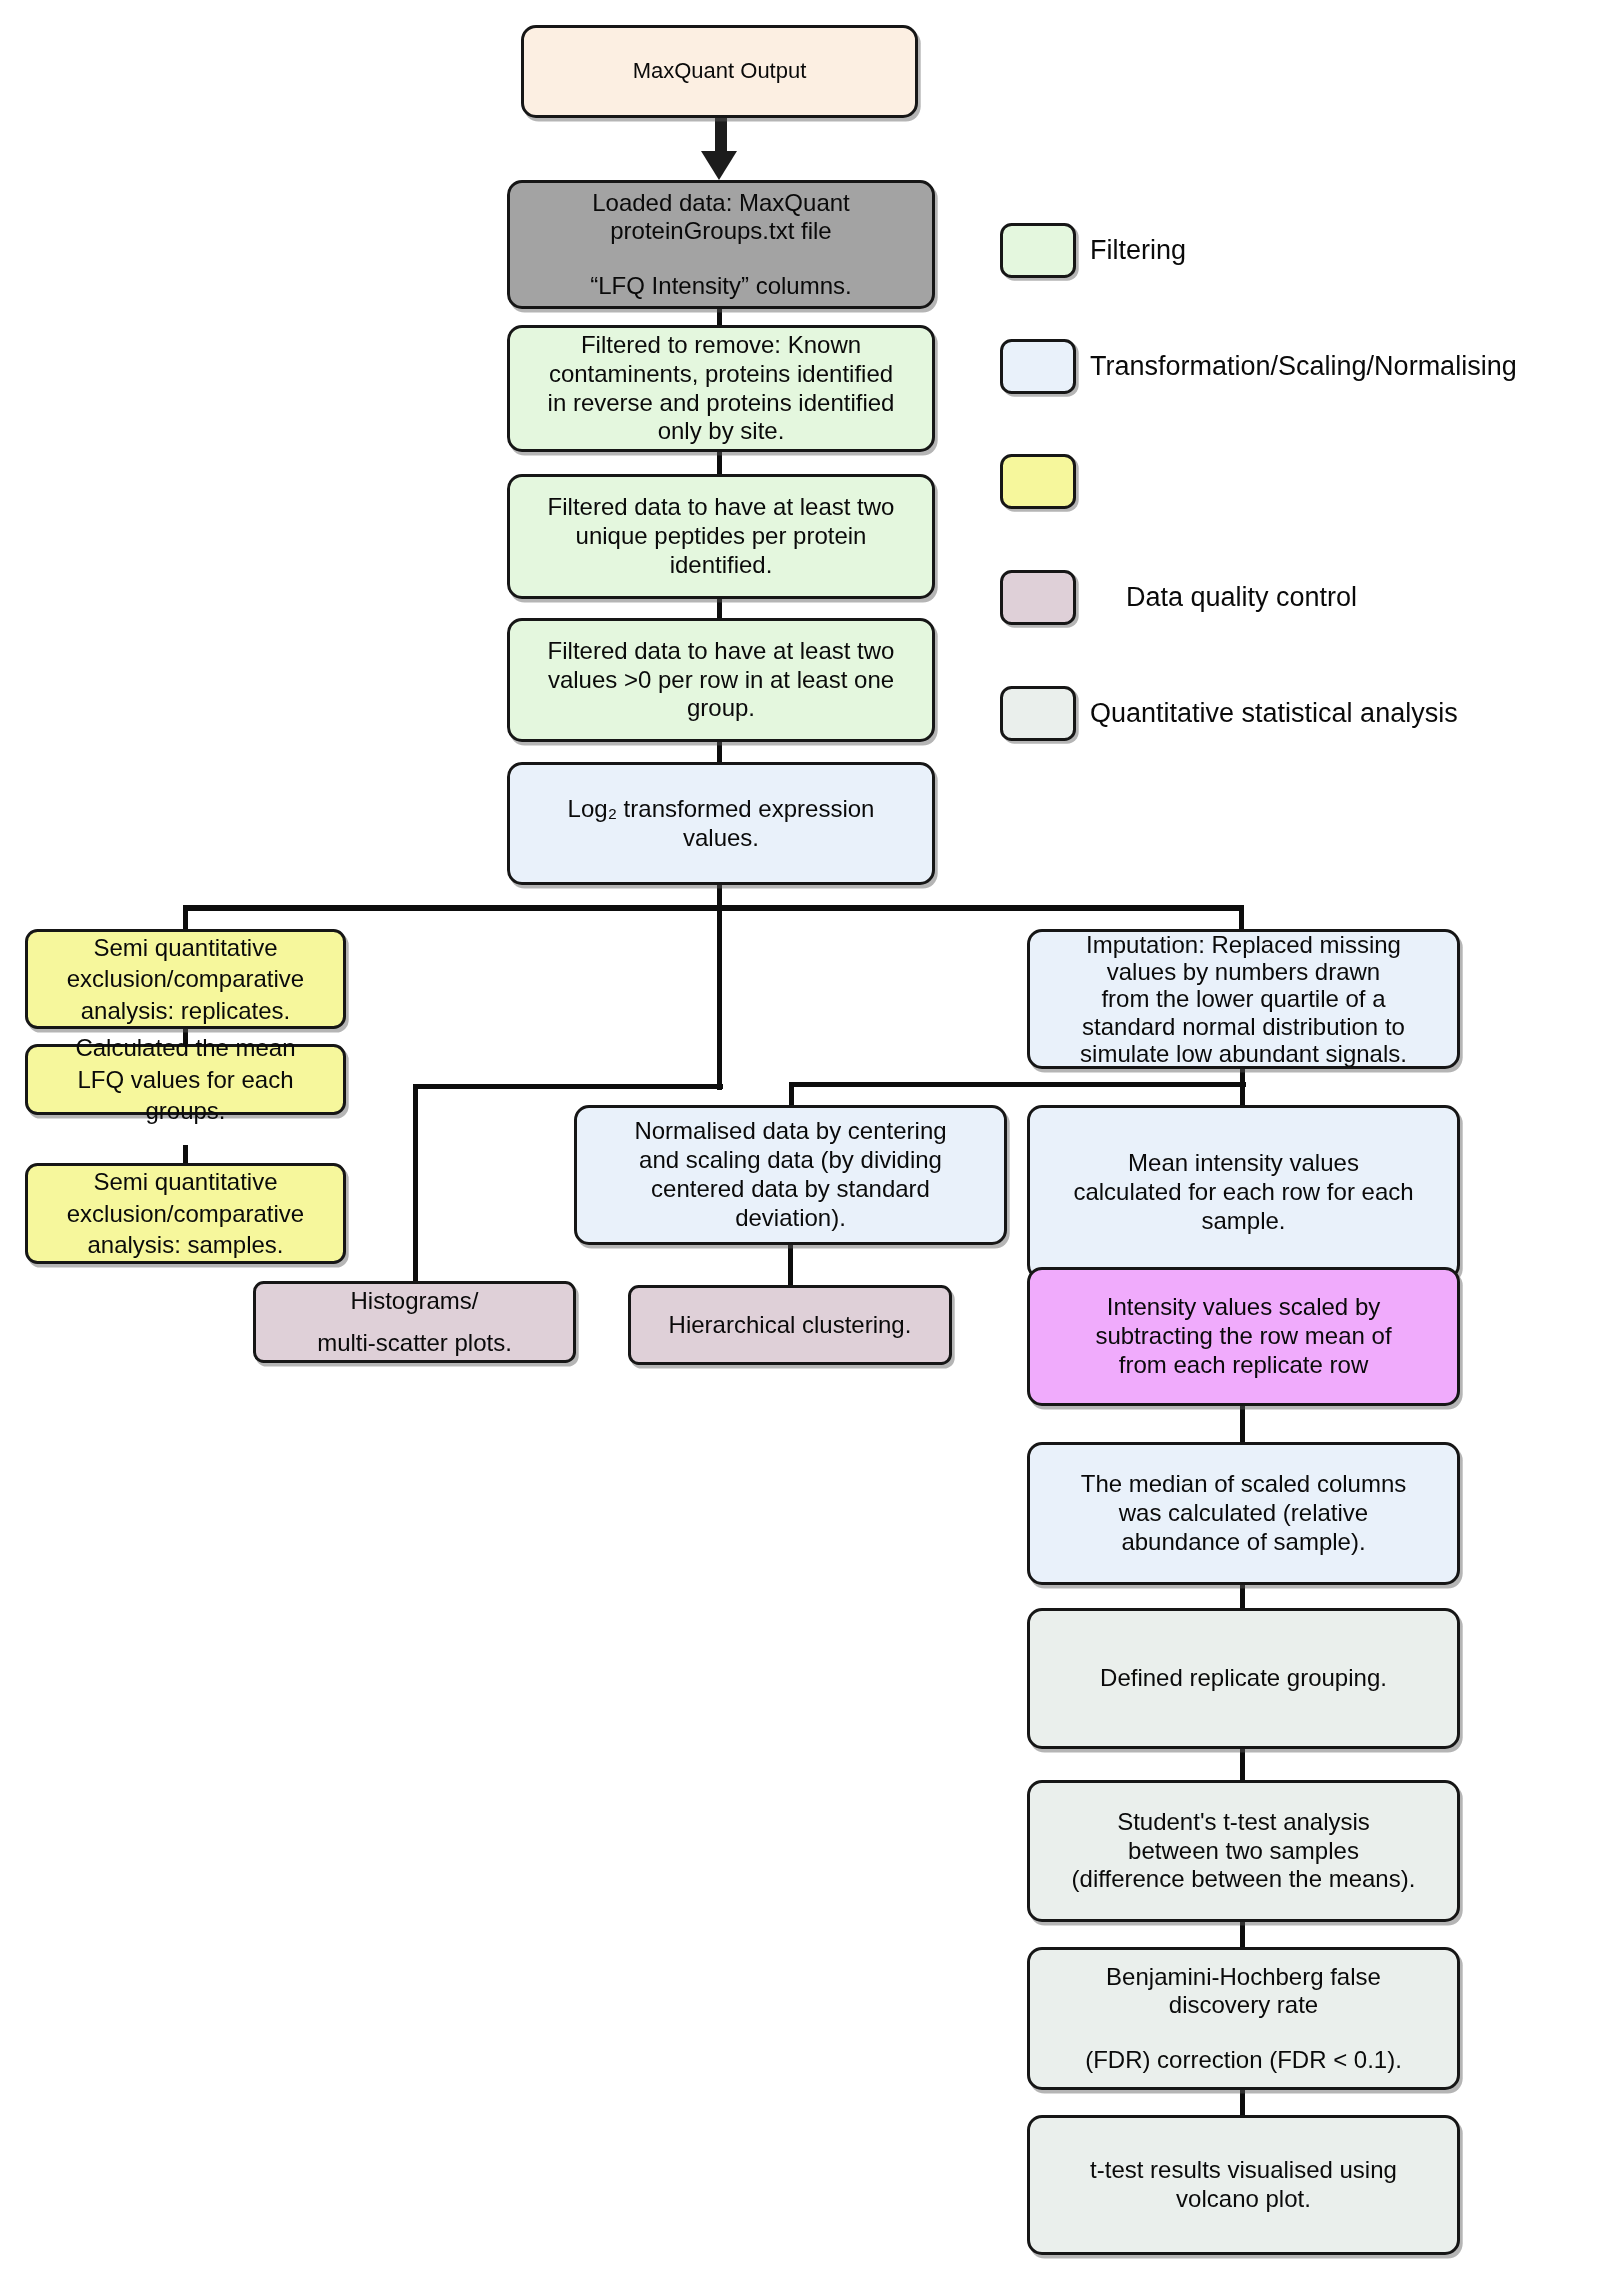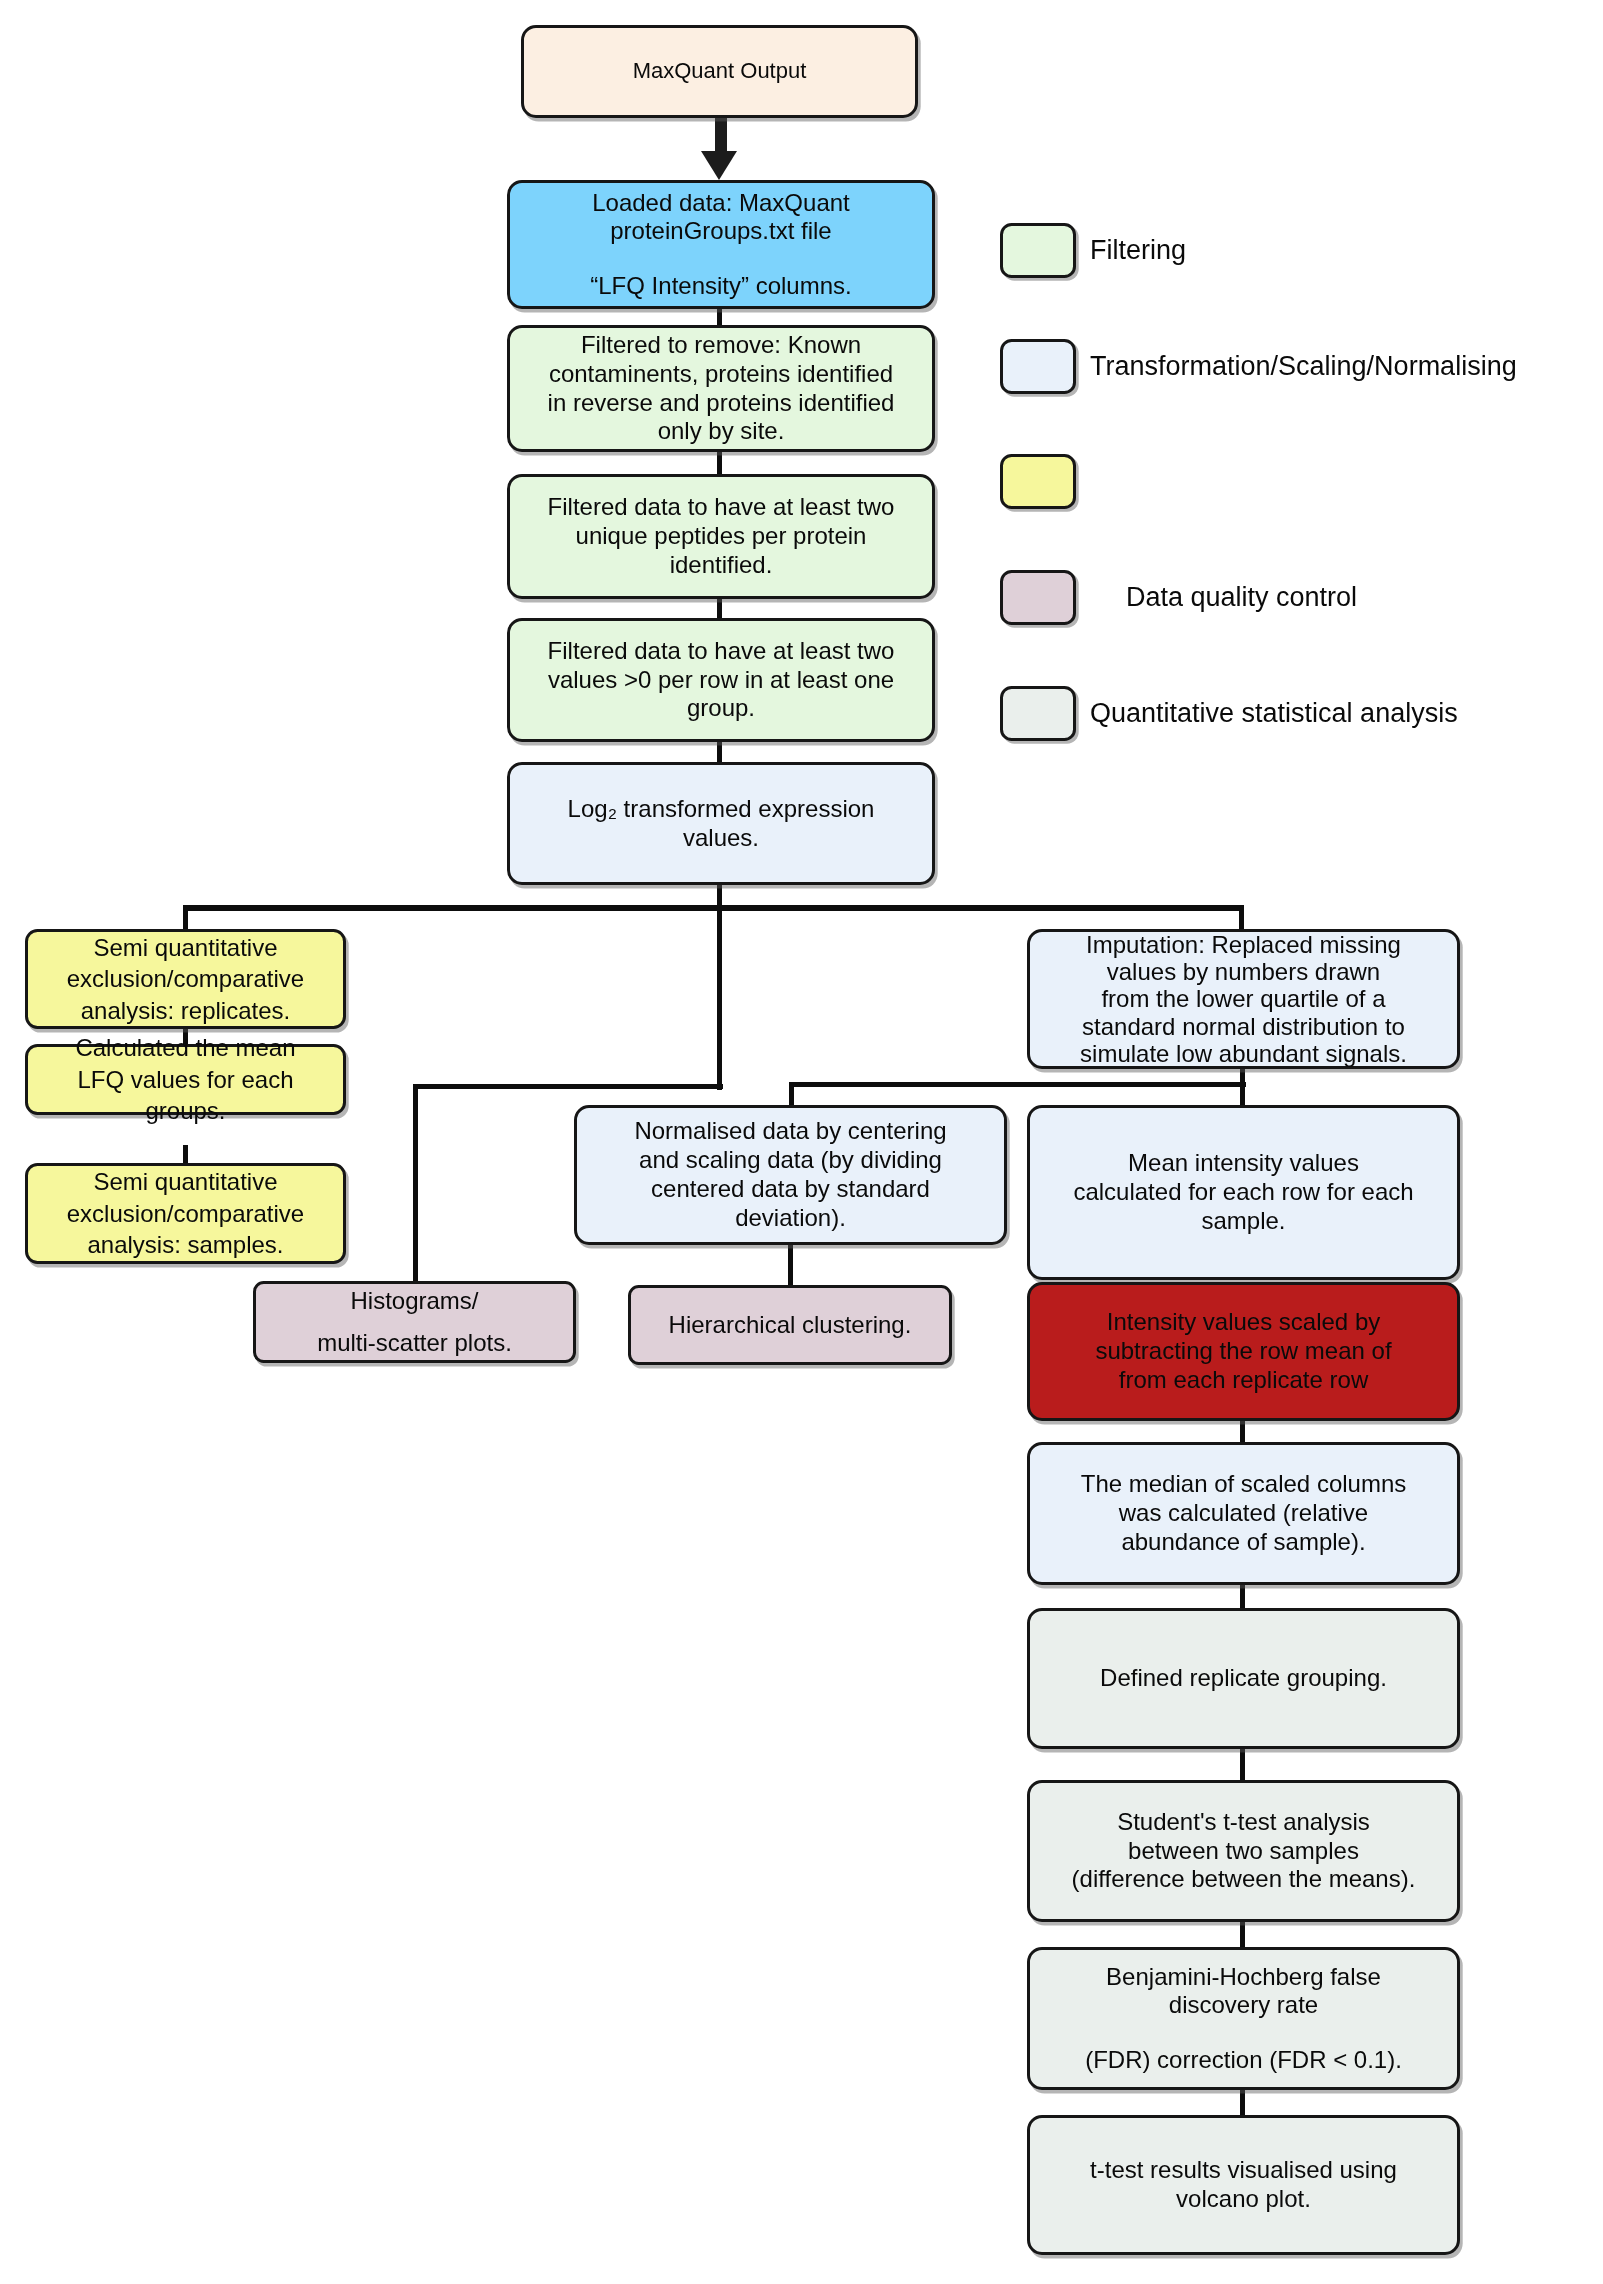--- a/index.html
+++ b/index.html
@@ -70,21 +70,21 @@
   <div class="line" style="left:788px;top:1245px;width:5.3px;height:43px;"></div>
 
   <div class="line" style="left:1240px;top:1250px;width:5.3px;height:19.6px;"></div>
   <div class="line" style="left:1240px;top:1406px;width:5.3px;height:38px;"></div>
   <div class="line" style="left:1240px;top:1584px;width:5.3px;height:27px;"></div>
   <div class="line" style="left:1240px;top:1749px;width:5.3px;height:34px;"></div>
   <div class="line" style="left:1240px;top:1922px;width:5.3px;height:28px;"></div>
   <div class="line" style="left:1240px;top:2090px;width:5.3px;height:28px;"></div>
 
   <div class="node title" style="left: 521px; top: 25px; width: 397px; height: 93px; background: rgb(252, 239, 226);">MaxQuant Output</div>
-  <div class="node" style="left: 507px; top: 180px; width: 428px; height: 129px; line-height: 1.15; background: #7dd3fc;">Loaded data: MaxQuant
+  <div class="node" style="left: 507px; top: 180px; width: 428px; height: 129px; line-height: 1.15; background: #a3a3a3;">Loaded data: MaxQuant
 proteinGroups.txt file
 
 “LFQ Intensity” columns.</div>
   <div class="node" style="left: 507px; top: 325px; width: 428px; height: 127px; background: rgb(228, 247, 222);">Filtered to remove: Known
 contaminents, proteins identified
 in reverse and proteins identified
 only by site.</div>
   <div class="node" style="left: 507px; top: 474px; width: 428px; height: 125px; background: rgb(228, 247, 222);">Filtered data to have at least two
 unique peptides per protein
 identified.</div>
@@ -113,21 +113,21 @@
   <div class="node pinkbox" style="left: 628px; top: 1285px; width: 324px; height: 80px; background: rgb(223, 208, 216);">Hierarchical clustering.</div>
 
   <div class="node dense" style="left: 1027px; top: 929px; width: 433px; height: 140px; background: rgb(233, 241, 250);">Imputation: Replaced missing
 values by numbers drawn
 from the lower quartile of a
 standard normal distribution to
 simulate low abundant signals.</div>
   <div class="node" style="left: 1027px; top: 1105px; width: 433px; height: 175px; background: rgb(233, 241, 250);">Mean intensity values
 calculated for each row for each
 sample.</div>
-  <div class="node" style="left: 1027px; top: 1267px; width: 433px; height: 139px; background: #b91c1c; margin-top: 15px;">Intensity values scaled by
+  <div class="node" style="left: 1027px; top: 1267px; width: 433px; height: 139px; background: #f0abfc;">Intensity values scaled by
 subtracting the row mean of
 from each replicate row</div>
   <div class="node" style="left: 1027px; top: 1442px; width: 433px; height: 143px; background: rgb(233, 241, 250);">The median of scaled columns
 was calculated (relative
 abundance of sample).</div>
   <div class="node" style="left: 1027px; top: 1608px; width: 433px; height: 141px; background: rgb(234, 239, 236);">Defined replicate grouping.</div>
   <div class="node" style="left: 1027px; top: 1780px; width: 433px; height: 142px; background: rgb(234, 239, 236);">Student's t-test analysis
 between two samples
 (difference between the means).</div>
   <div class="node" style="left: 1027px; top: 1947px; width: 433px; height: 143px; line-height: 1.15; background: rgb(234, 239, 236);">Benjamini-Hochberg false

